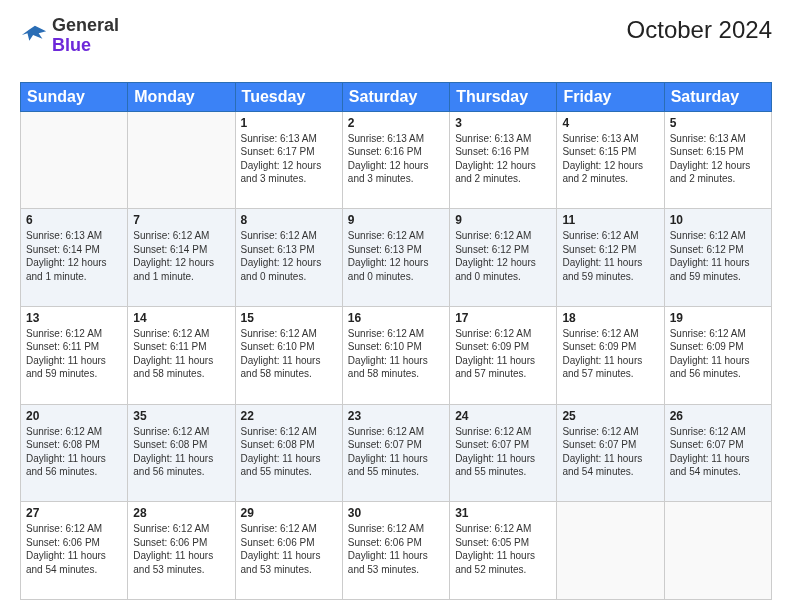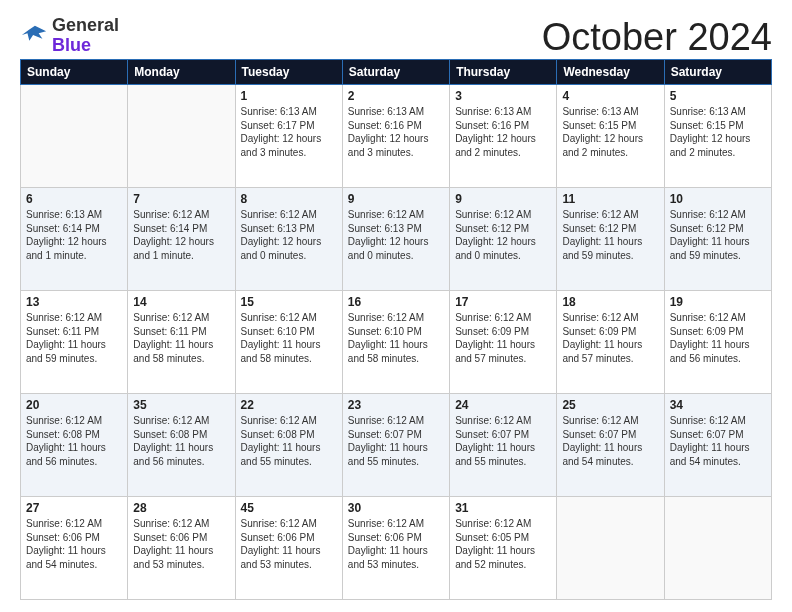--- a/index.html
+++ b/index.html
@@ -14,21 +14,21 @@
       width: 792px;
       height: 612px;
       padding: 16px 20px 12px 20px;
       display: flex;
       flex-direction: column;
     }
     .header {
       display: flex;
       justify-content: space-between;
       align-items: flex-start;
-      margin-bottom: 0;
+      margin-bottom: 26px;
     }
     .logo {
       display: flex;
       align-items: center;
       gap: 4px;
     }
     .logo-text {
       font-size: 18px;
       font-weight: bold;
       line-height: 1.1;
@@ -36,40 +36,40 @@
     .logo-text .general { color: #333; }
     .logo-text .blue { color: #6d28d9; }
     .logo-bird {
       width: 28px;
       height: 28px;
     }
     .title-block {
       text-align: right;
     }
     .month-title {
-      font-size: 38px;
+      font-size: 24px;
       font-weight: normal;
       color: #222;
     }
     .location {
       font-size: 14px;
       color: #555;
     }
     .calendar {
       flex: 1;
       border-collapse: collapse;
       width: 100%;
       font-size: 11px;
     }
     .calendar th {
-      background-color: #0f172a;
+      background-color: #3b82f6;
       color: #fff;
       text-align: left;
       padding: 5px 6px;
-      font-size: 12px;
+      font-size: 16px;
       font-weight: bold;
       border: 1px solid #2a6db5;
     }
     .calendar td {
       border: 1px solid #ccc;
       vertical-align: top;
       padding: 4px 5px;
       width: calc(100% / 7);
       min-height: 70px;
       height: 82px;
@@ -114,21 +114,21 @@
   </div>
 
   <table class="calendar">
     <thead>
       <tr id="days-header">
           <th>Sunday</th>
           <th>Monday</th>
           <th>Tuesday</th>
           <th>Saturday</th>
           <th>Thursday</th>
-          <th>Wednesday</th>
+          <th>Friday</th>
           <th>Saturday</th>
         </tr>
     </thead>
     <tbody id="calendar-body">
         <tr>
           <td class="empty"></td>
           <td class="empty"></td>
           <td>
             <span class="day-num">1</span>
             <div class="day-info" style="white-space: pre-line;">Sunrise: 6:13 AM
@@ -279,41 +279,41 @@
 Sunset: 6:07 PM
 Daylight: 11 hours and 55 minutes.</div>
           </td>
           <td>
             <span class="day-num">25</span>
             <div class="day-info" style="white-space: pre-line;">Sunrise: 6:12 AM
 Sunset: 6:07 PM
 Daylight: 11 hours and 54 minutes.</div>
           </td>
           <td>
-            <span class="day-num">34</span>
+            <span class="day-num">26</span>
             <div class="day-info" style="white-space: pre-line;">Sunrise: 6:12 AM
 Sunset: 6:07 PM
 Daylight: 11 hours and 54 minutes.</div>
           </td>
         </tr>
         <tr>
           <td>
             <span class="day-num">27</span>
             <div class="day-info" style="white-space: pre-line;">Sunrise: 6:12 AM
 Sunset: 6:06 PM
 Daylight: 11 hours and 54 minutes.</div>
           </td>
           <td>
             <span class="day-num">28</span>
             <div class="day-info" style="white-space: pre-line;">Sunrise: 6:12 AM
 Sunset: 6:06 PM
 Daylight: 11 hours and 53 minutes.</div>
           </td>
           <td>
-            <span class="day-num">45</span>
+            <span class="day-num">29</span>
             <div class="day-info" style="white-space: pre-line;">Sunrise: 6:12 AM
 Sunset: 6:06 PM
 Daylight: 11 hours and 53 minutes.</div>
           </td>
           <td>
             <span class="day-num">30</span>
             <div class="day-info" style="white-space: pre-line;">Sunrise: 6:12 AM
 Sunset: 6:06 PM
 Daylight: 11 hours and 53 minutes.</div>
           </td>

